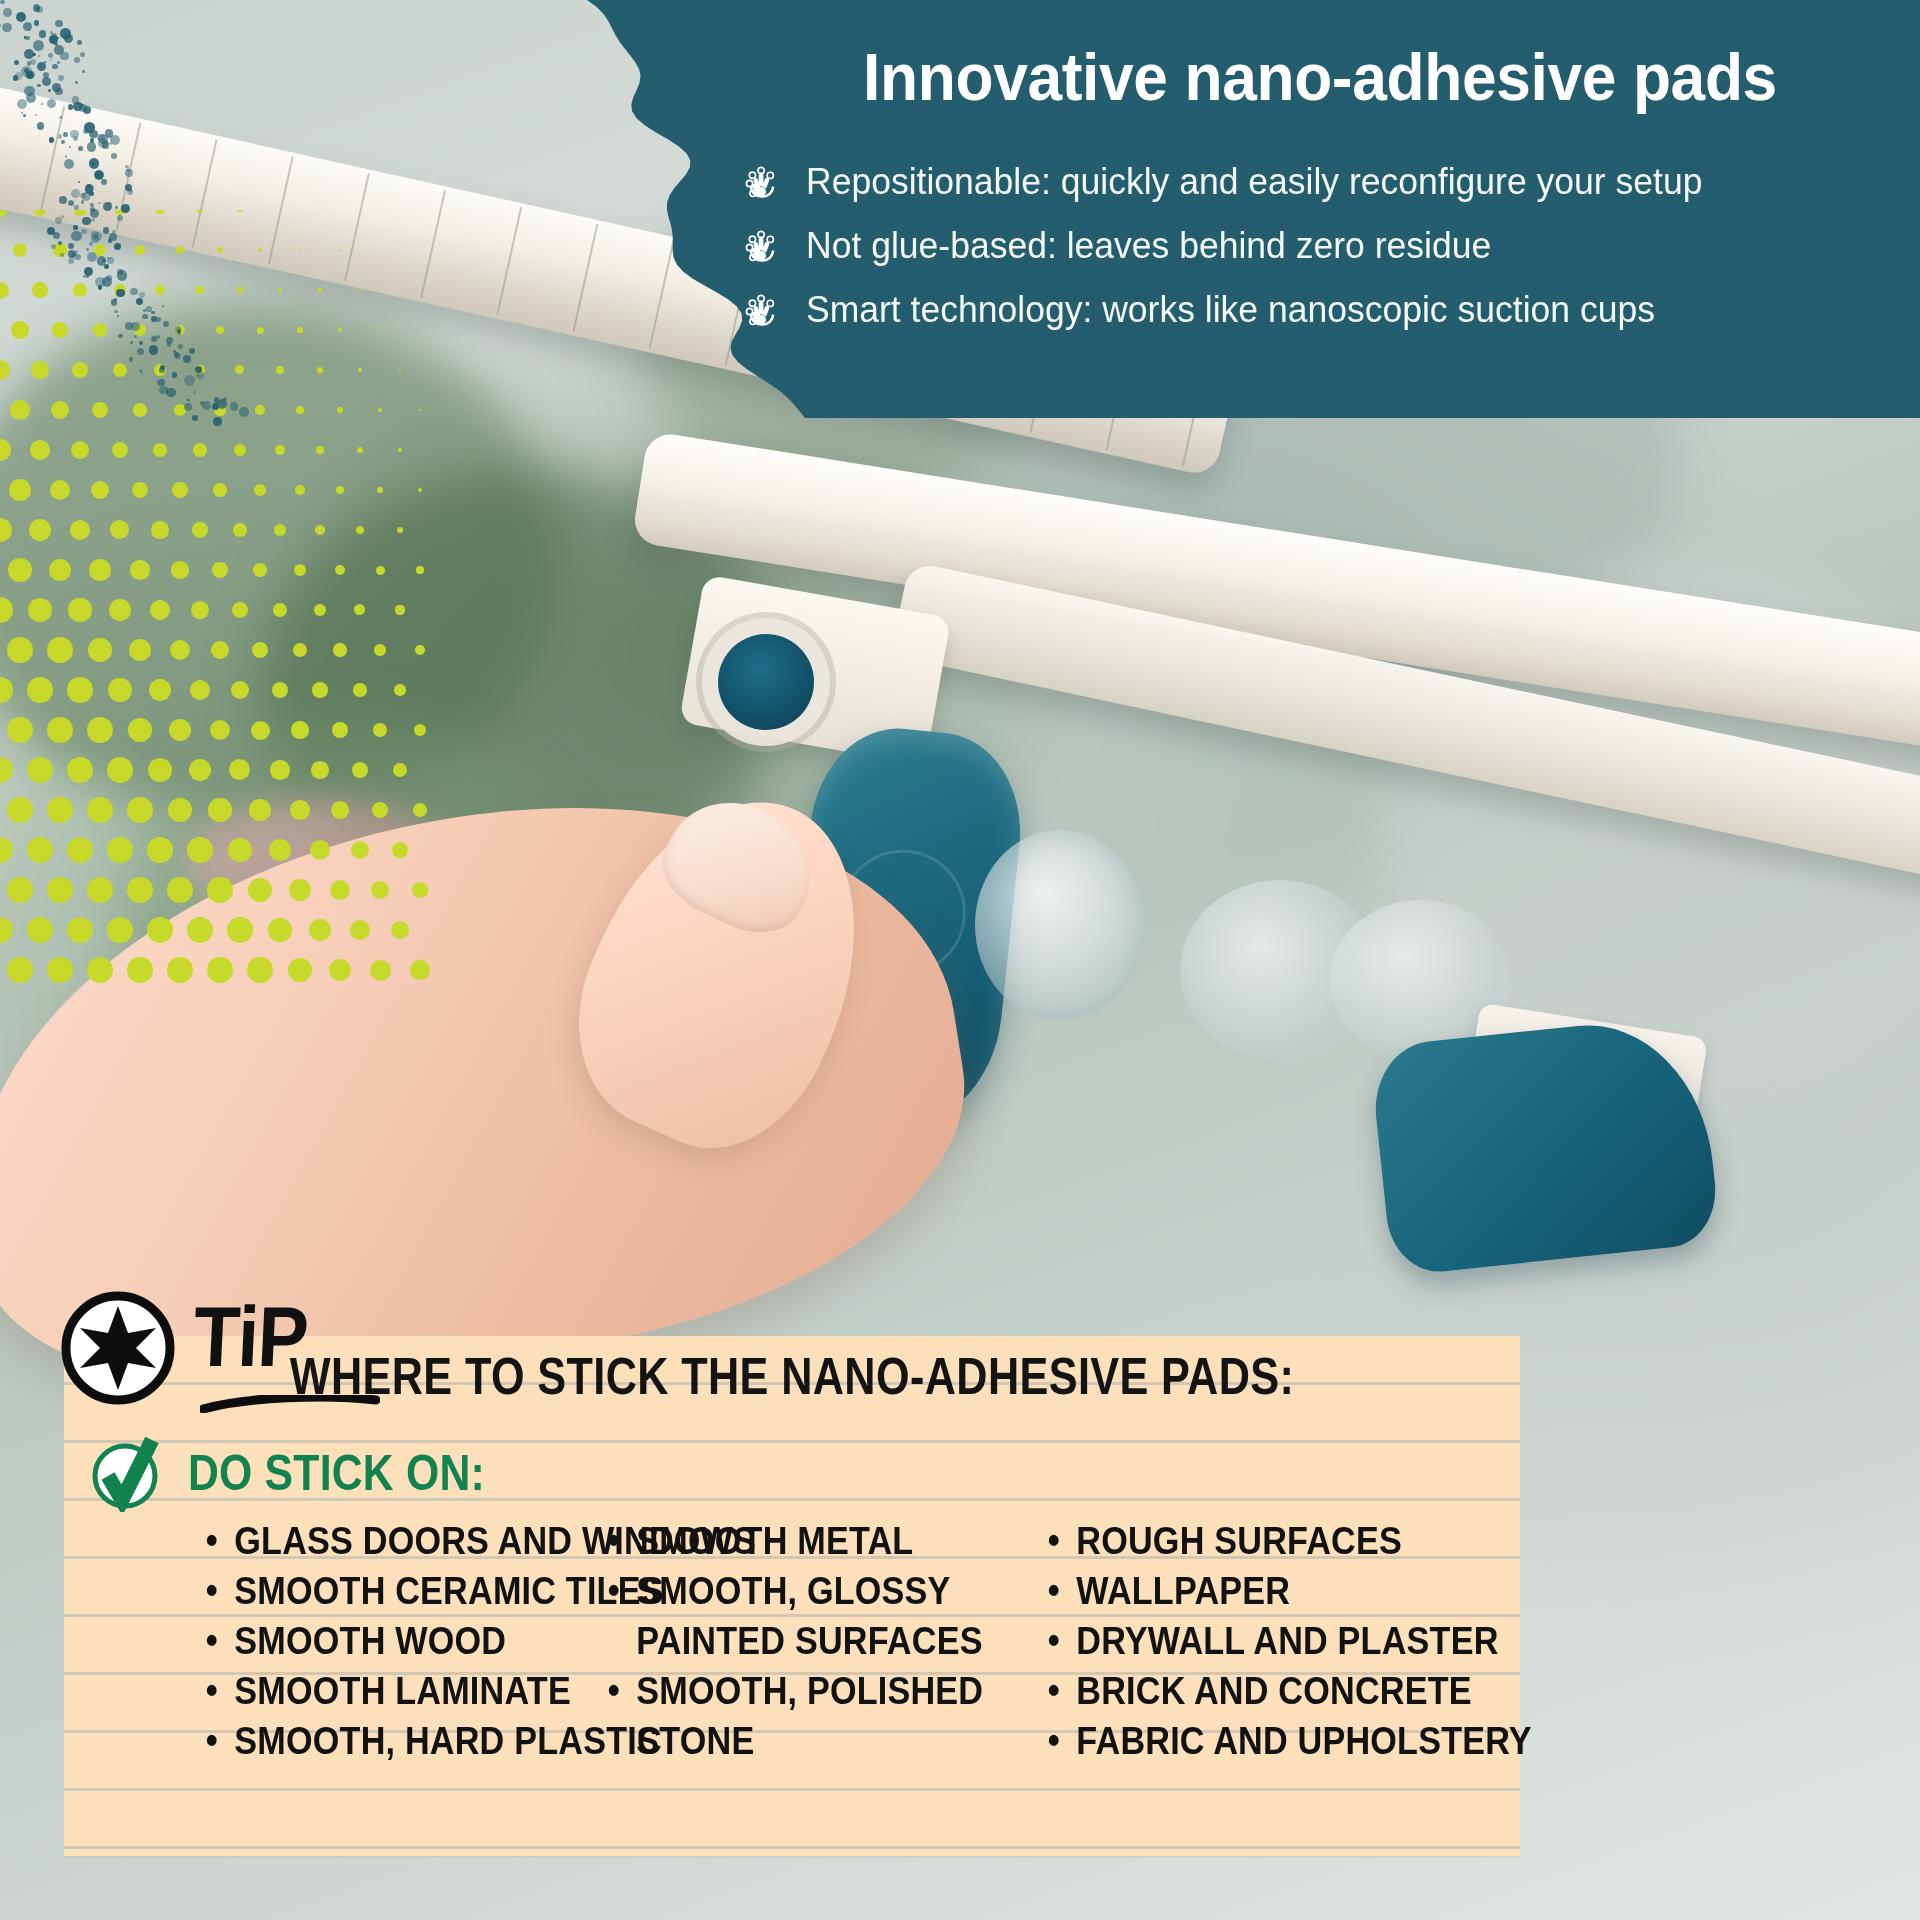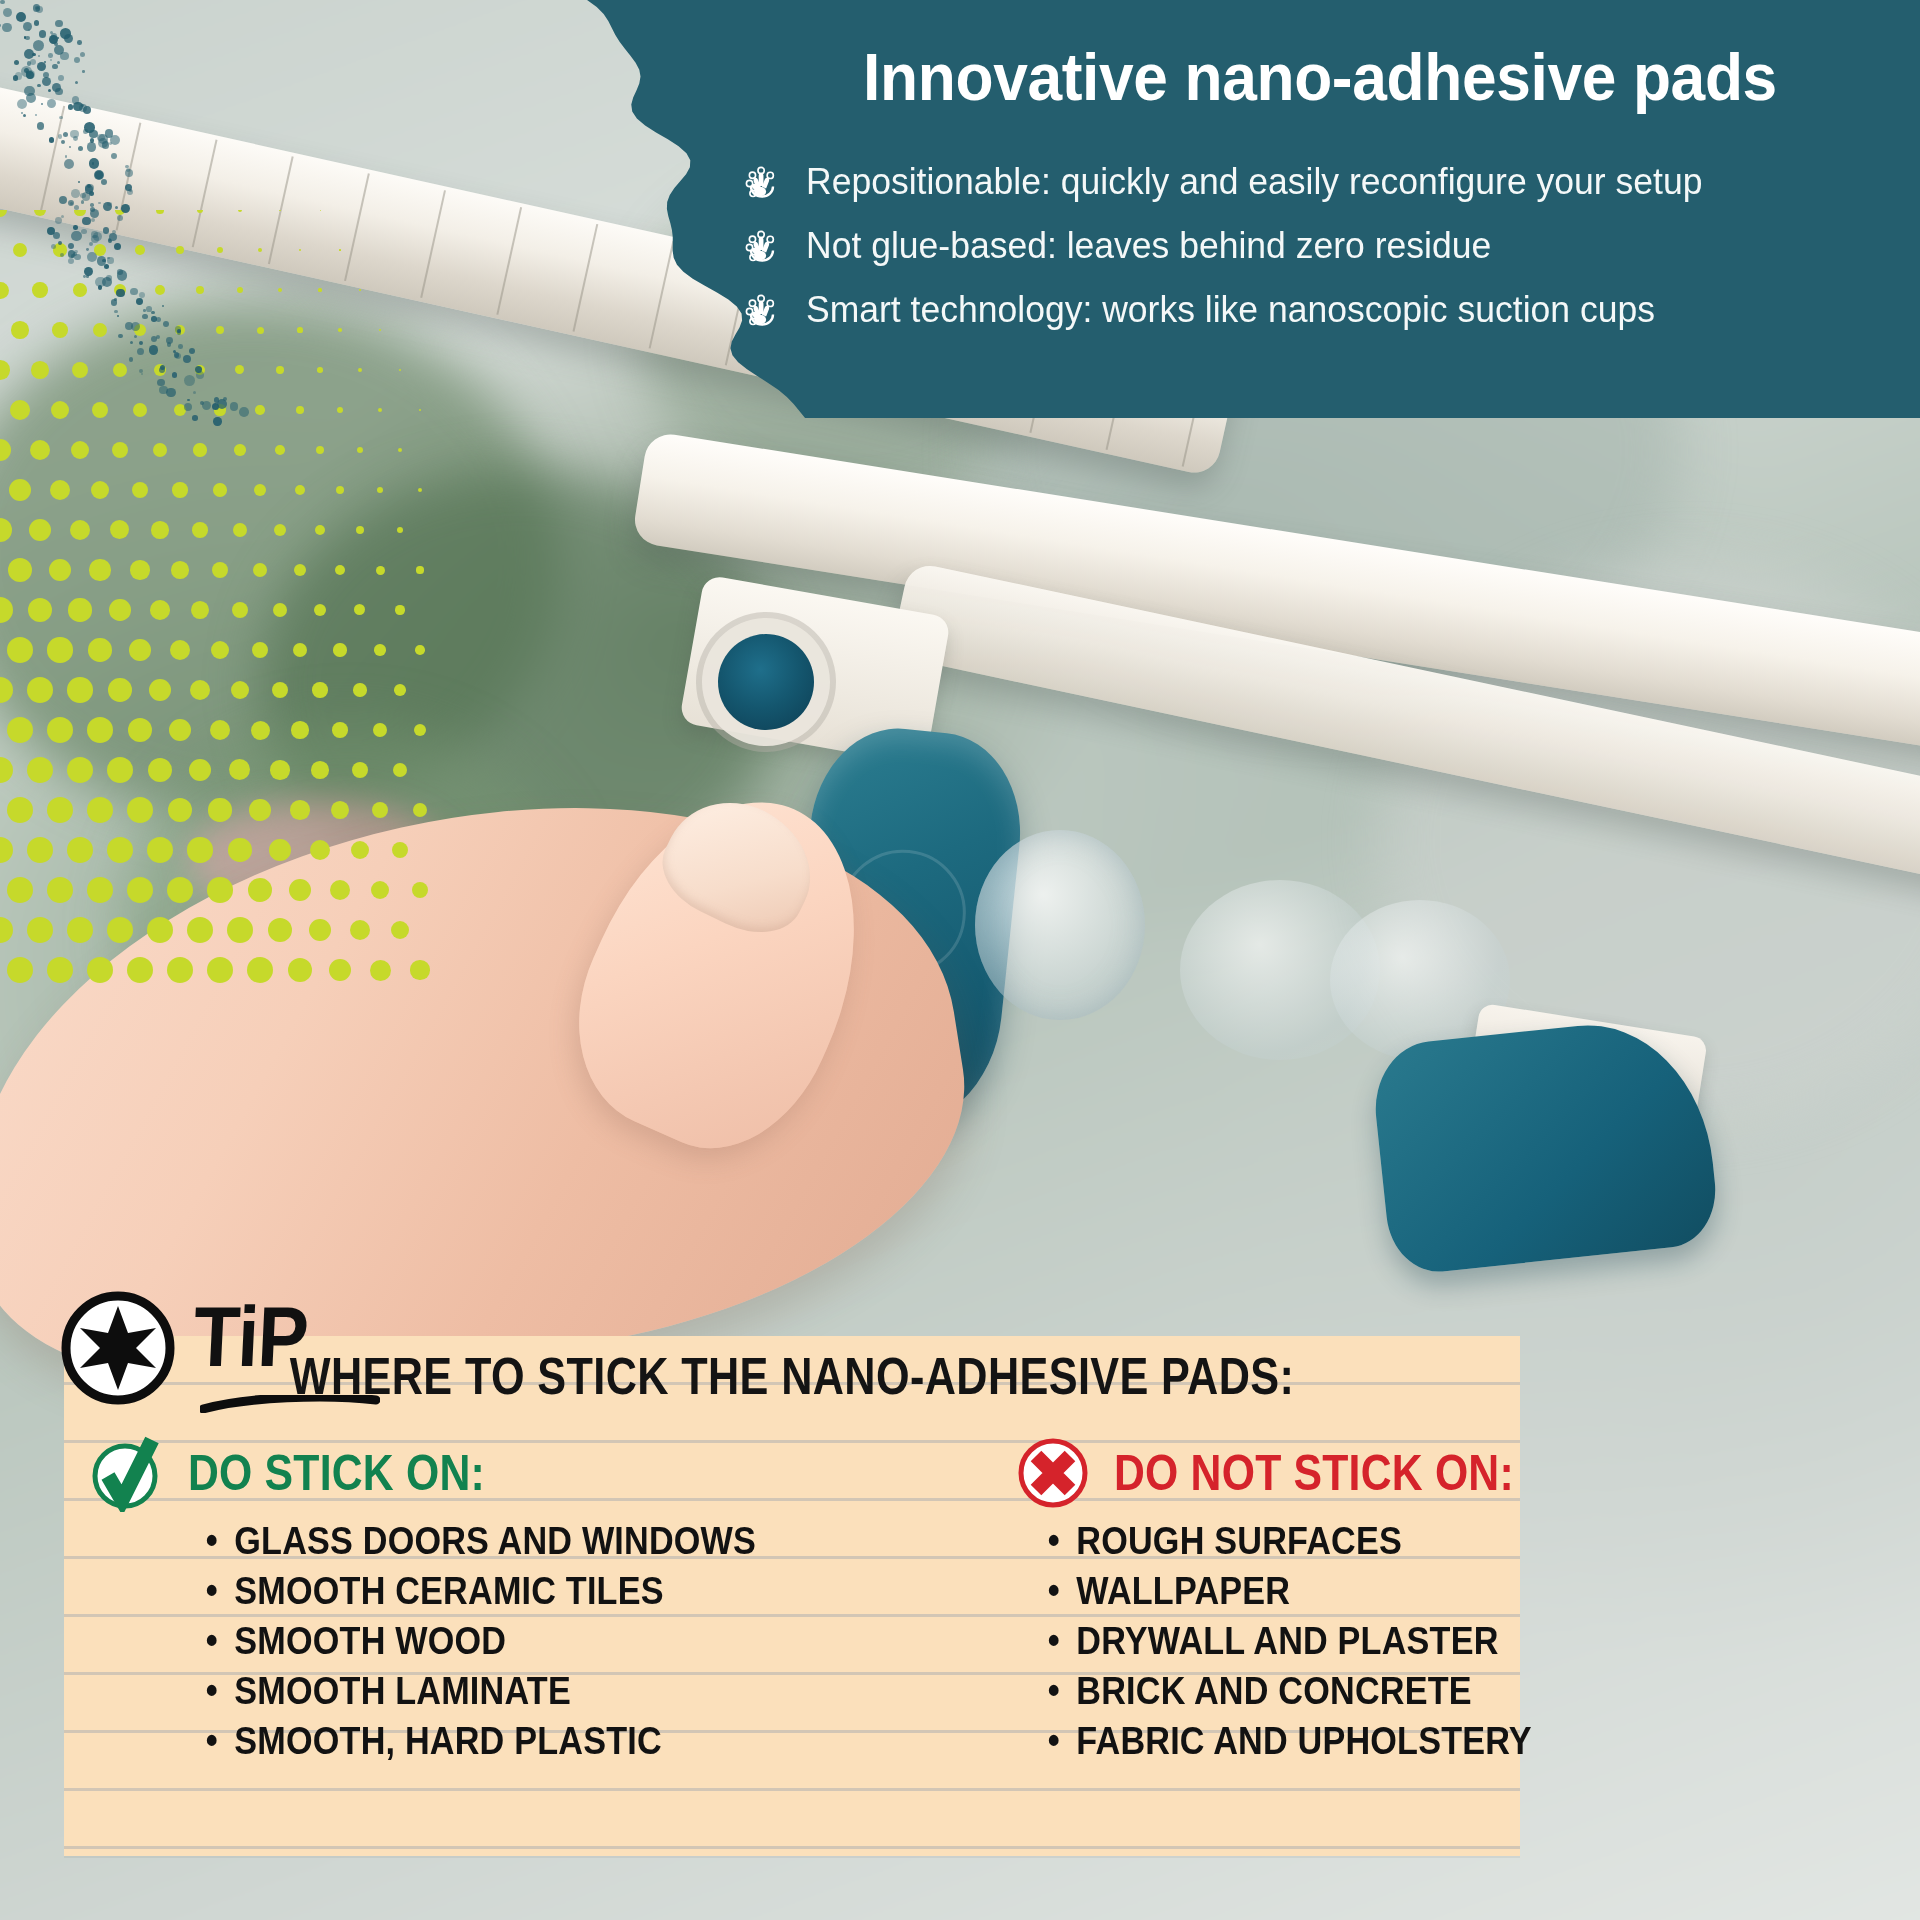--- a/index.html
+++ b/index.html
@@ -875,33 +875,31 @@
       </div>
 
       <div class="sub-cols">
         <ul class="list sub-a">
           <li class="bulleted">GLASS DOORS AND WINDOWS</li>
           <li class="bulleted">SMOOTH CERAMIC TILES</li>
           <li class="bulleted">SMOOTH WOOD</li>
           <li class="bulleted">SMOOTH LAMINATE</li>
           <li class="bulleted">SMOOTH, HARD PLASTIC</li>
         </ul>
+        <ul class="list sub-b">
+          <li class="bulleted">SMOOTH METAL</li>
+          <li class="bulleted">SMOOTH, GLOSSY</li>
+          <li class="cont">PAINTED SURFACES</li>
+          <li class="bulleted">SMOOTH, POLISHED</li>
+          <li class="cont">STONE</li>
+        </ul>
       </div>
     </div>
 
     <div class="col-right">
-      <div class="col-head right">
-        <span class="mark-icon">
-          <svg viewBox="0 0 78 78" width="78" height="78">
-            <circle cx="39" cy="39" r="32" fill="#ffffff" stroke="#d5232b" stroke-width="5"></circle>
-            <path d="M22 22 L56 56 M56 22 L22 56" fill="none" stroke="#d5232b" stroke-width="15" stroke-linecap="butt"></path>
-          </svg>
-        </span>
-        <span class="col-head-label no">DO NOT STICK ON:</span>
-      </div>
 
       <ul class="list right-list">
         <li class="bulleted">ROUGH SURFACES</li>
         <li class="bulleted">WALLPAPER</li>
         <li class="bulleted">DRYWALL AND PLASTER</li>
         <li class="bulleted">BRICK AND CONCRETE</li>
         <li class="bulleted">FABRIC AND UPHOLSTERY</li>
       </ul>
     </div>
 

